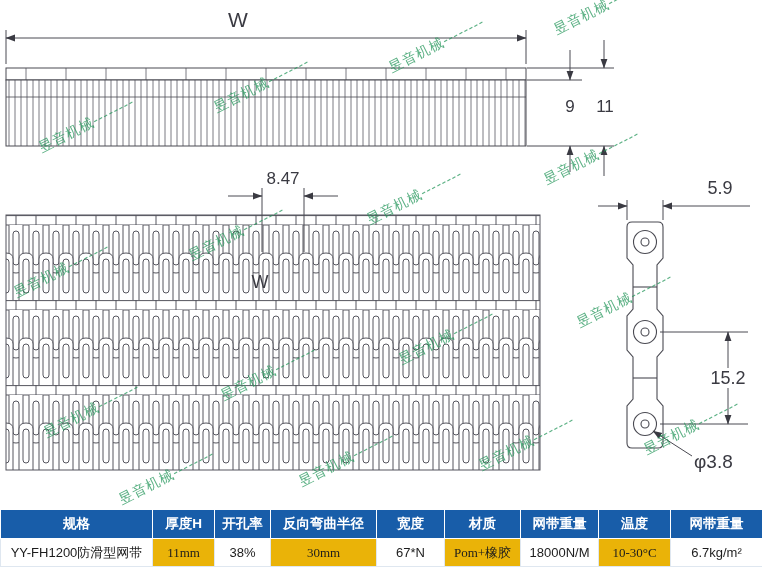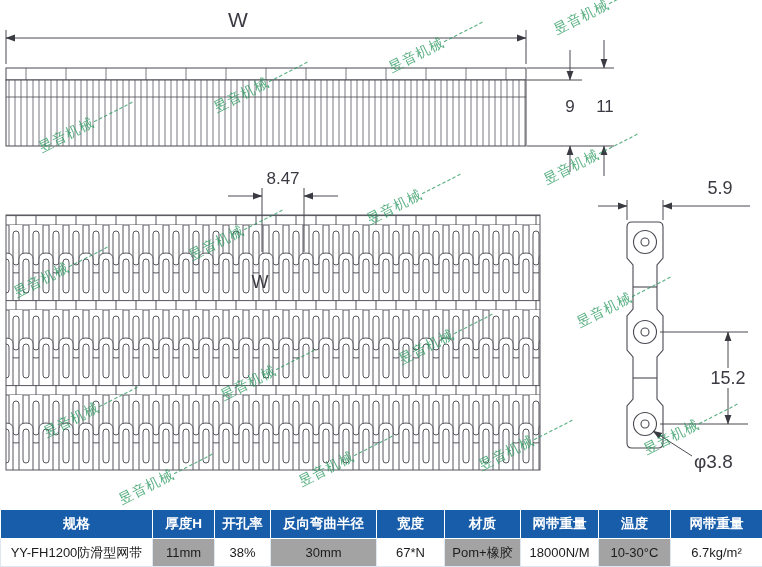--- a/index.html
+++ b/index.html
@@ -13,21 +13,21 @@
   .wm { position:absolute; color:rgba(35,150,90,0.75); font-size:14px; letter-spacing:1px;
         white-space:nowrap; transform:rotate(-27deg); transform-origin:left center;
         font-family:"Liberation Sans", sans-serif; }
 
   table.spec { position:absolute; left:0; bottom:0; width:762px; border-collapse:collapse;
                table-layout:fixed; border-top:1px solid #b8c6d8; }
   table.spec th { background:#185da9; color:#fff; font-weight:bold; font-size:13.5px;
                   height:29px; border:1px solid #fff; text-align:center; padding:0 2px; }
   table.spec td { background:#fff; color:#1c1c1c; font-size:13px; height:28px;
                   border:1px solid #dfe7f0; text-align:center; padding:0 2px; }
-  table.spec td.tint { background:#a3a3a3; }
+  table.spec td.tint { background:#eab308;font-family:Liberation Serif, serif; }
 </style>
 </head>
 <body>
 
 <div class="sheet">
 
   <svg class="draw" width="762" height="512" viewBox="0 0 762 512">
     <defs>
       <marker id="ar" viewBox="0 0 10 10" refX="9" refY="5" markerWidth="10" markerHeight="10" orient="auto-start-reverse">
         <path d="M0,1.6 L9.5,5 L0,8.4 z" fill="#3a3a42"></path>

